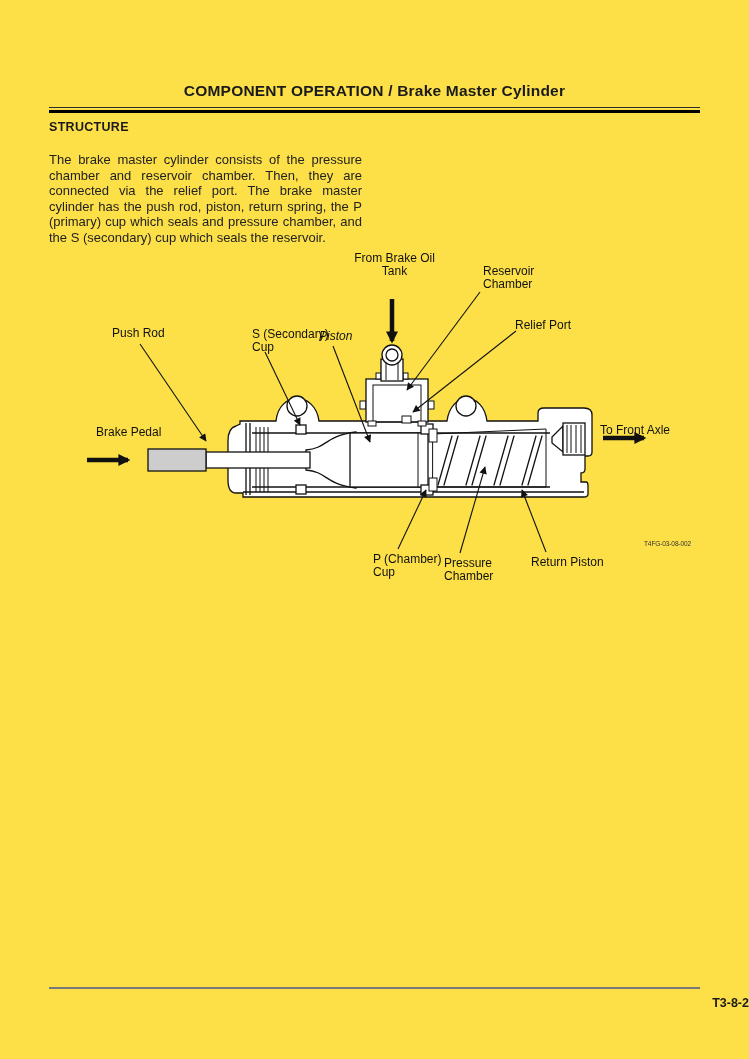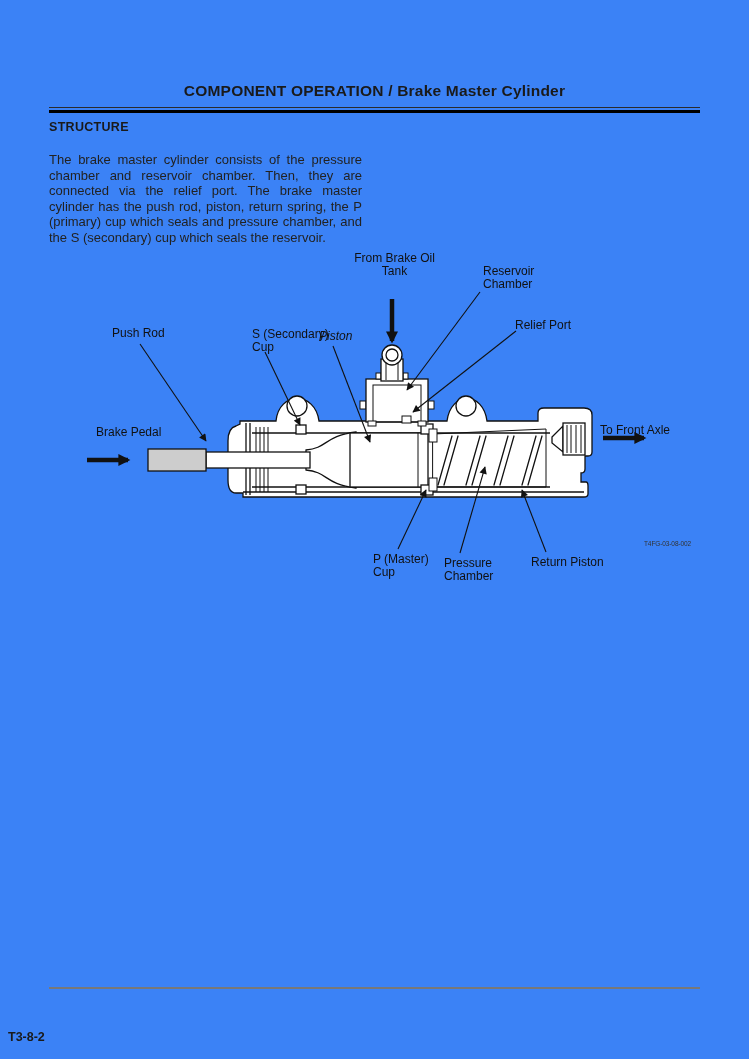--- a/index.html
+++ b/index.html
@@ -1,20 +1,20 @@
 <!DOCTYPE html>
 <html><head>
 <meta charset="utf-8">
 <style>
   * { margin:0; padding:0; box-sizing:border-box; }
   html,body { background:#ffffff; }
   .page {
     position:relative;
     width:749px; height:1059px;
-    background:#3b82f6;
+    background:#fde047;
     font-family:"Liberation Sans", sans-serif;
     color:#1a1a1a;
     overflow:hidden;
   }
   .header { position:absolute; left:49px; right:49px; top:82px; }
   .title  { text-align:center; font-weight:bold; font-size:15.5px; letter-spacing:.2px; }
   .rule-thin  { margin-top:7px; height:1px; background:#2b2b2b; }
   .rule-thick { margin-top:2px; height:3px; background:#000; }
   .section-heading {
     position:absolute; left:49px; top:120px;
@@ -28,21 +28,21 @@
   .lbl {
     position:absolute; font-size:12px; line-height:13px;
     white-space:pre-line; color:#111;
   }
   .lbl.center { text-align:center; }
   .fig-code {
     position:absolute; left:644px; top:540px;
     font-size:6.5px; letter-spacing:-0.1px; color:#333;
   }
   .footer-line { position:absolute; left:49px; right:49px; top:987px; height:2px; background:#787878; }
-  .footer-num  { position:absolute; left:0; right:0; top:1030px; text-align:left; font-weight:bold; font-size:12.5px;padding-left:8px; }
+  .footer-num  { position:absolute; left:0; right:0; top:996px; text-align:right; font-weight:bold; font-size:12.5px;padding-left:8px; }
 </style>
 </head>
 <body>
 
 <div class="page">
 
   <div class="header">
     <div class="title">COMPONENT OPERATION / Brake Master Cylinder</div>
     <div class="rule-thin"></div>
     <div class="rule-thick"></div>
@@ -157,21 +157,21 @@
 Tank</div>
   <div class="lbl" style="left:483px; top:265px;">Reservoir
 Chamber</div>
   <div class="lbl" style="left:515px; top:319px;">Relief Port</div>
   <div class="lbl" style="left:112px; top:327px;">Push Rod</div>
   <div class="lbl" style="left:227px; top:328px;margin-left:25px;">S (Secondary)
 Cup</div>
   <div class="lbl" style="left:319px; top:330px;font-style:italic;">Piston</div>
   <div class="lbl" style="left:600px; top:424px;">To Front Axle</div>
   <div class="lbl" style="left:72px;  top:426px;padding-left:24px;">Brake Pedal</div>
-  <div class="lbl" style="left:373px; top:553px;">P (Master)
+  <div class="lbl" style="left:373px; top:553px;">P (Chamber)
 Cup</div>
   <div class="lbl" style="left:432px; top:557px;margin-left:12px;">Pressure
 Chamber</div>
   <div class="lbl" style="left:531px; top:556px;">Return Piston</div>
   <div class="fig-code">T4FG-03-08-002</div>
 
   <div class="footer-line"></div>
   <div class="footer-num">T3-8-2</div>
 
 </div>

